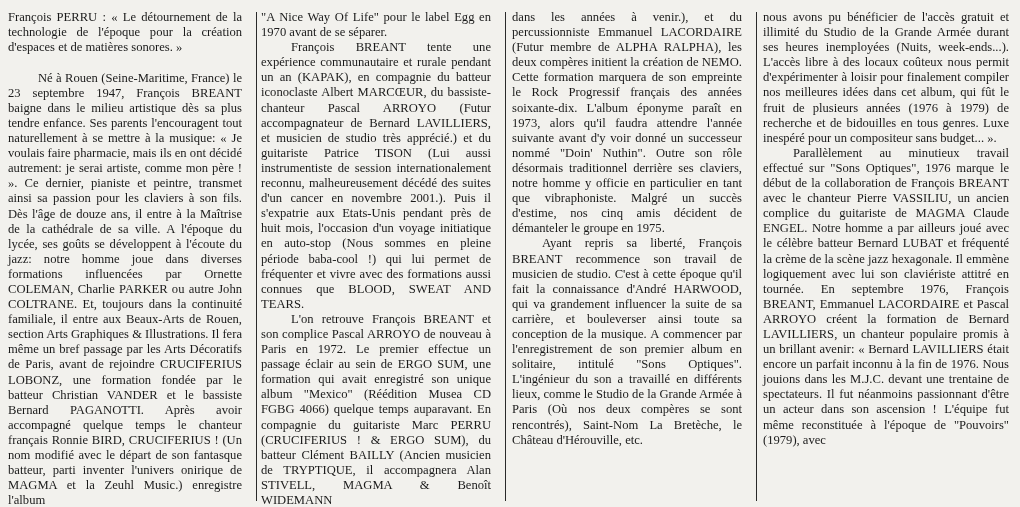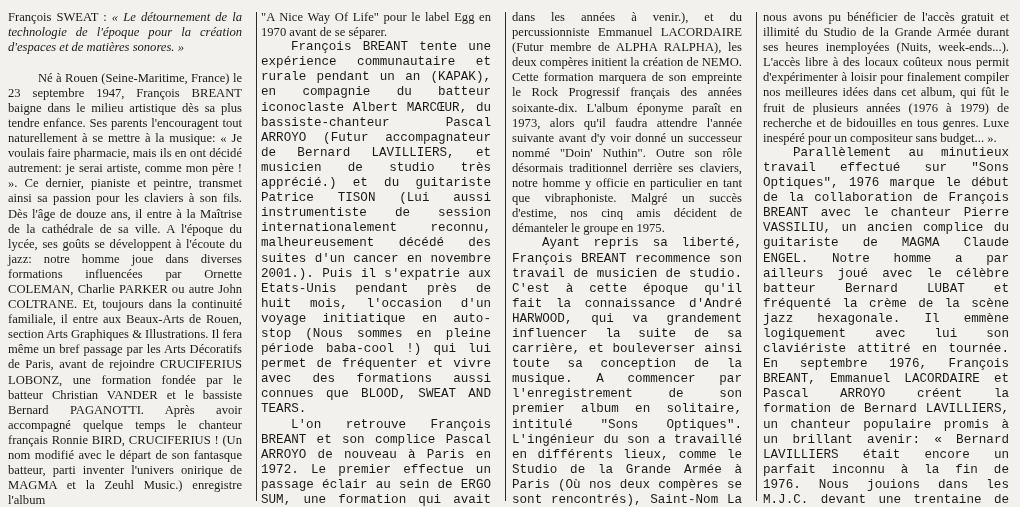--- a/index.html
+++ b/index.html
@@ -49,40 +49,39 @@
 
   p {
     margin: 0 0 0 0;
     text-align: justify;
     text-justify: inter-word;
     font-size: 12.6px;
     line-height: 15.1px;
     hyphens: auto;
     -webkit-hyphens: auto;
   }
-  p + p { margin-top: 0px; font-family: Liberation Mono, monospace; }
+  p + p { margin-top: 0px; }
   .indent { text-indent: 30px; }
   .quote-lead {
     font-size: 12.6px;
     line-height: 15.2px;
     text-align: justify;
   }
   .quote-lead .ital {
-    font-style: italic;
   }
   .blank-line { height: 15.1px; }
 </style>
 </head>
 <body>
 
 <div class="page">
   <div class="columns">
 
     <div class="col col-1">
-      <p class="quote-lead"><span>François SWEAT : </span><span class="ital">« Le détournement de la technologie de l'époque pour la création d'espaces et de matières sonores. »</span></p>
+      <p class="quote-lead"><span>François PERRU : </span><span class="ital">« Le détournement de la technologie de l'époque pour la création d'espaces et de matières sonores. »</span></p>
       <div class="blank-line"></div>
       <p class="indent">Né à Rouen (Seine-Maritime, France) le 23 septembre 1947, François BREANT baigne dans le milieu artistique dès sa plus tendre enfance. Ses parents l'encouragent tout naturellement à se mettre à la musique: « Je voulais faire pharmacie, mais ils en ont décidé autrement: je serai artiste, comme mon père ! ». Ce dernier, pianiste et peintre, transmet ainsi sa passion pour les claviers à son fils. Dès l'âge de douze ans, il entre à la Maîtrise de la cathédrale de sa ville. A l'époque du lycée, ses goûts se développent à l'écoute du jazz: notre homme joue dans diverses formations influencées par Ornette COLEMAN, Charlie PARKER ou autre John COLTRANE. Et, toujours dans la continuité familiale, il entre aux Beaux-Arts de Rouen, section Arts Graphiques &amp; Illustrations. Il fera même un bref passage par les Arts Décoratifs de Paris, avant de rejoindre CRUCIFERIUS LOBONZ, une formation fondée par le batteur Christian VANDER et le bassiste Bernard PAGANOTTI. Après avoir accompagné quelque temps le chanteur français Ronnie BIRD, CRUCIFERIUS ! (Un nom modifié avec le départ de son fantasque batteur, parti inventer l'univers onirique de MAGMA et la Zeuhl Music.) enregistre l'album</p>
     </div>
 
     <div class="divider"></div>
 
     <div class="col col-2">
       <p>"A Nice Way Of Life" pour le label Egg en 1970 avant de se séparer.</p>
       <p class="indent">François BREANT tente une expérience communautaire et rurale pendant un an (KAPAK), en compagnie du batteur iconoclaste Albert MARCŒUR, du bassiste-chanteur Pascal ARROYO (Futur accompagnateur de Bernard LAVILLIERS, et musicien de studio très apprécié.) et du guitariste Patrice TISON (Lui aussi instrumentiste de session internationalement reconnu, malheureusement décédé des suites d'un cancer en novembre 2001.). Puis il s'expatrie aux Etats-Unis pendant près de huit mois, l'occasion d'un voyage initiatique en auto-stop (Nous sommes en pleine période baba-cool !) qui lui permet de fréquenter et vivre avec des formations aussi connues que BLOOD, SWEAT AND TEARS.</p>
       <p class="indent">L'on retrouve François BREANT et son complice Pascal ARROYO de nouveau à Paris en 1972. Le premier effectue un passage éclair au sein de ERGO SUM, une formation qui avait enregistré son unique album "Mexico" (Réédition Musea CD FGBG 4066) quelque temps auparavant. En compagnie du guitariste Marc PERRU (CRUCIFERIUS ! &amp; ERGO SUM), du batteur Clément BAILLY (Ancien musicien de TRYPTIQUE, il accompagnera Alan STIVELL, MAGMA &amp; Benoît WIDEMANN</p>

